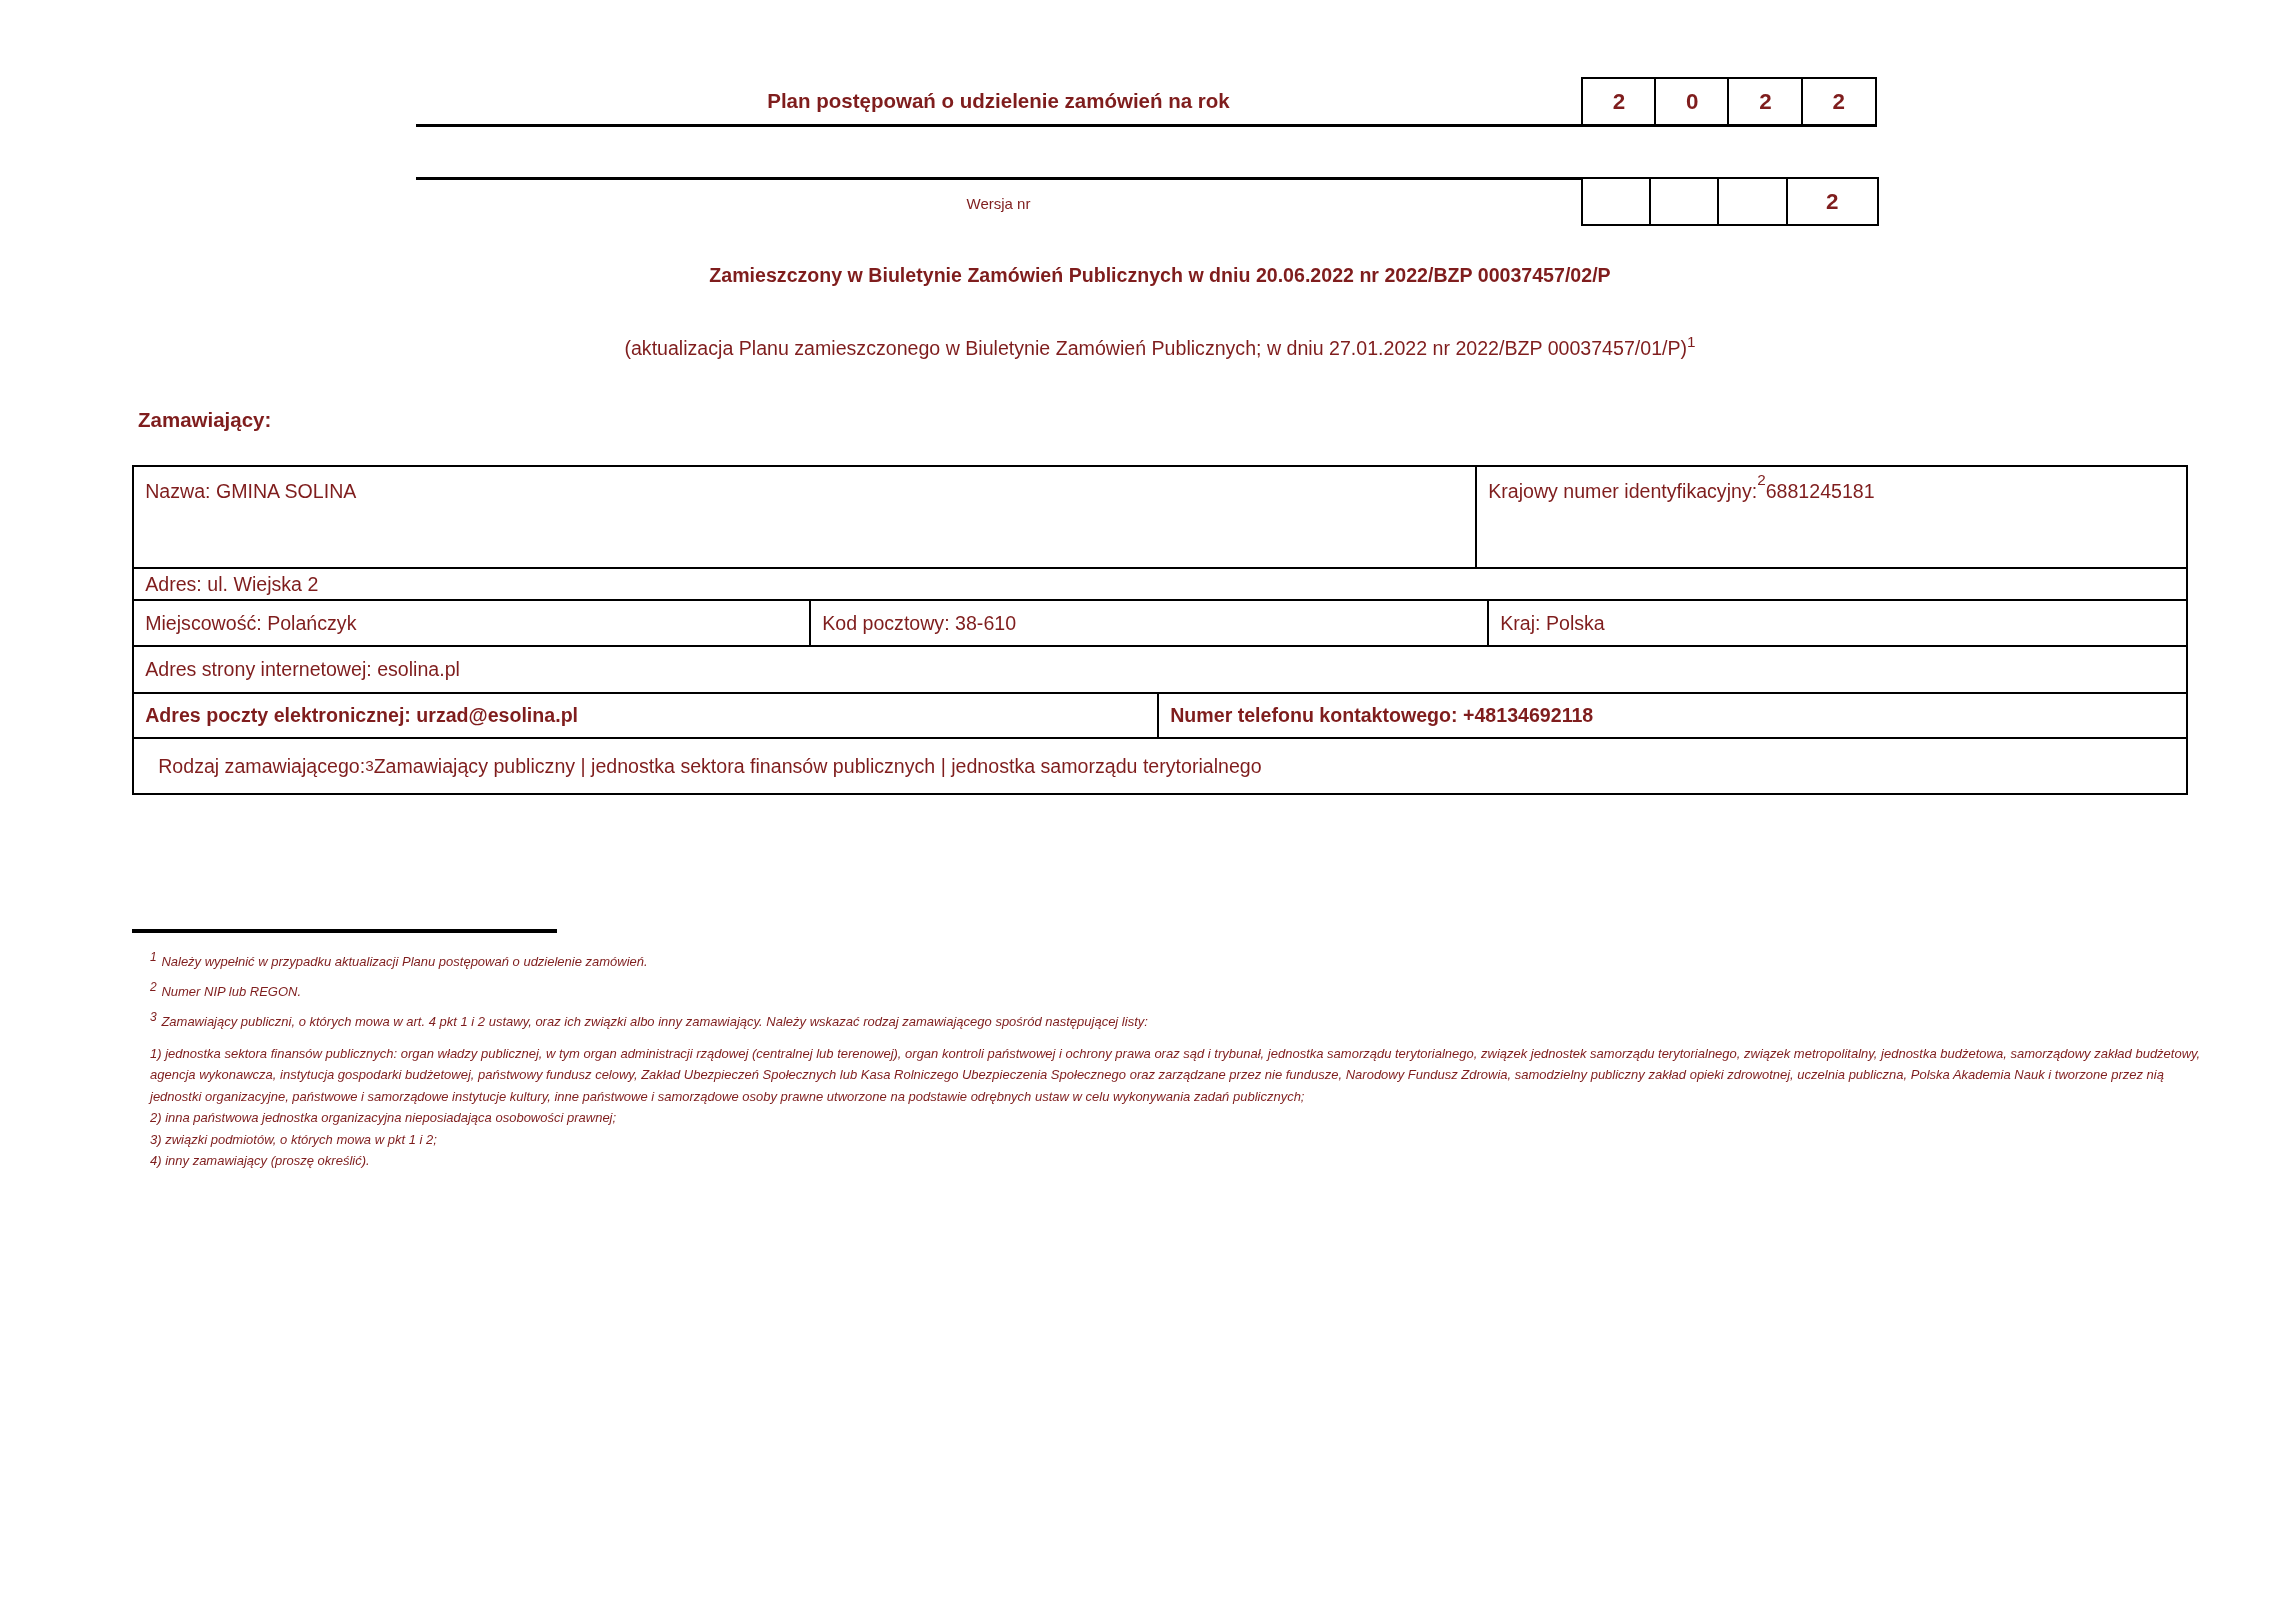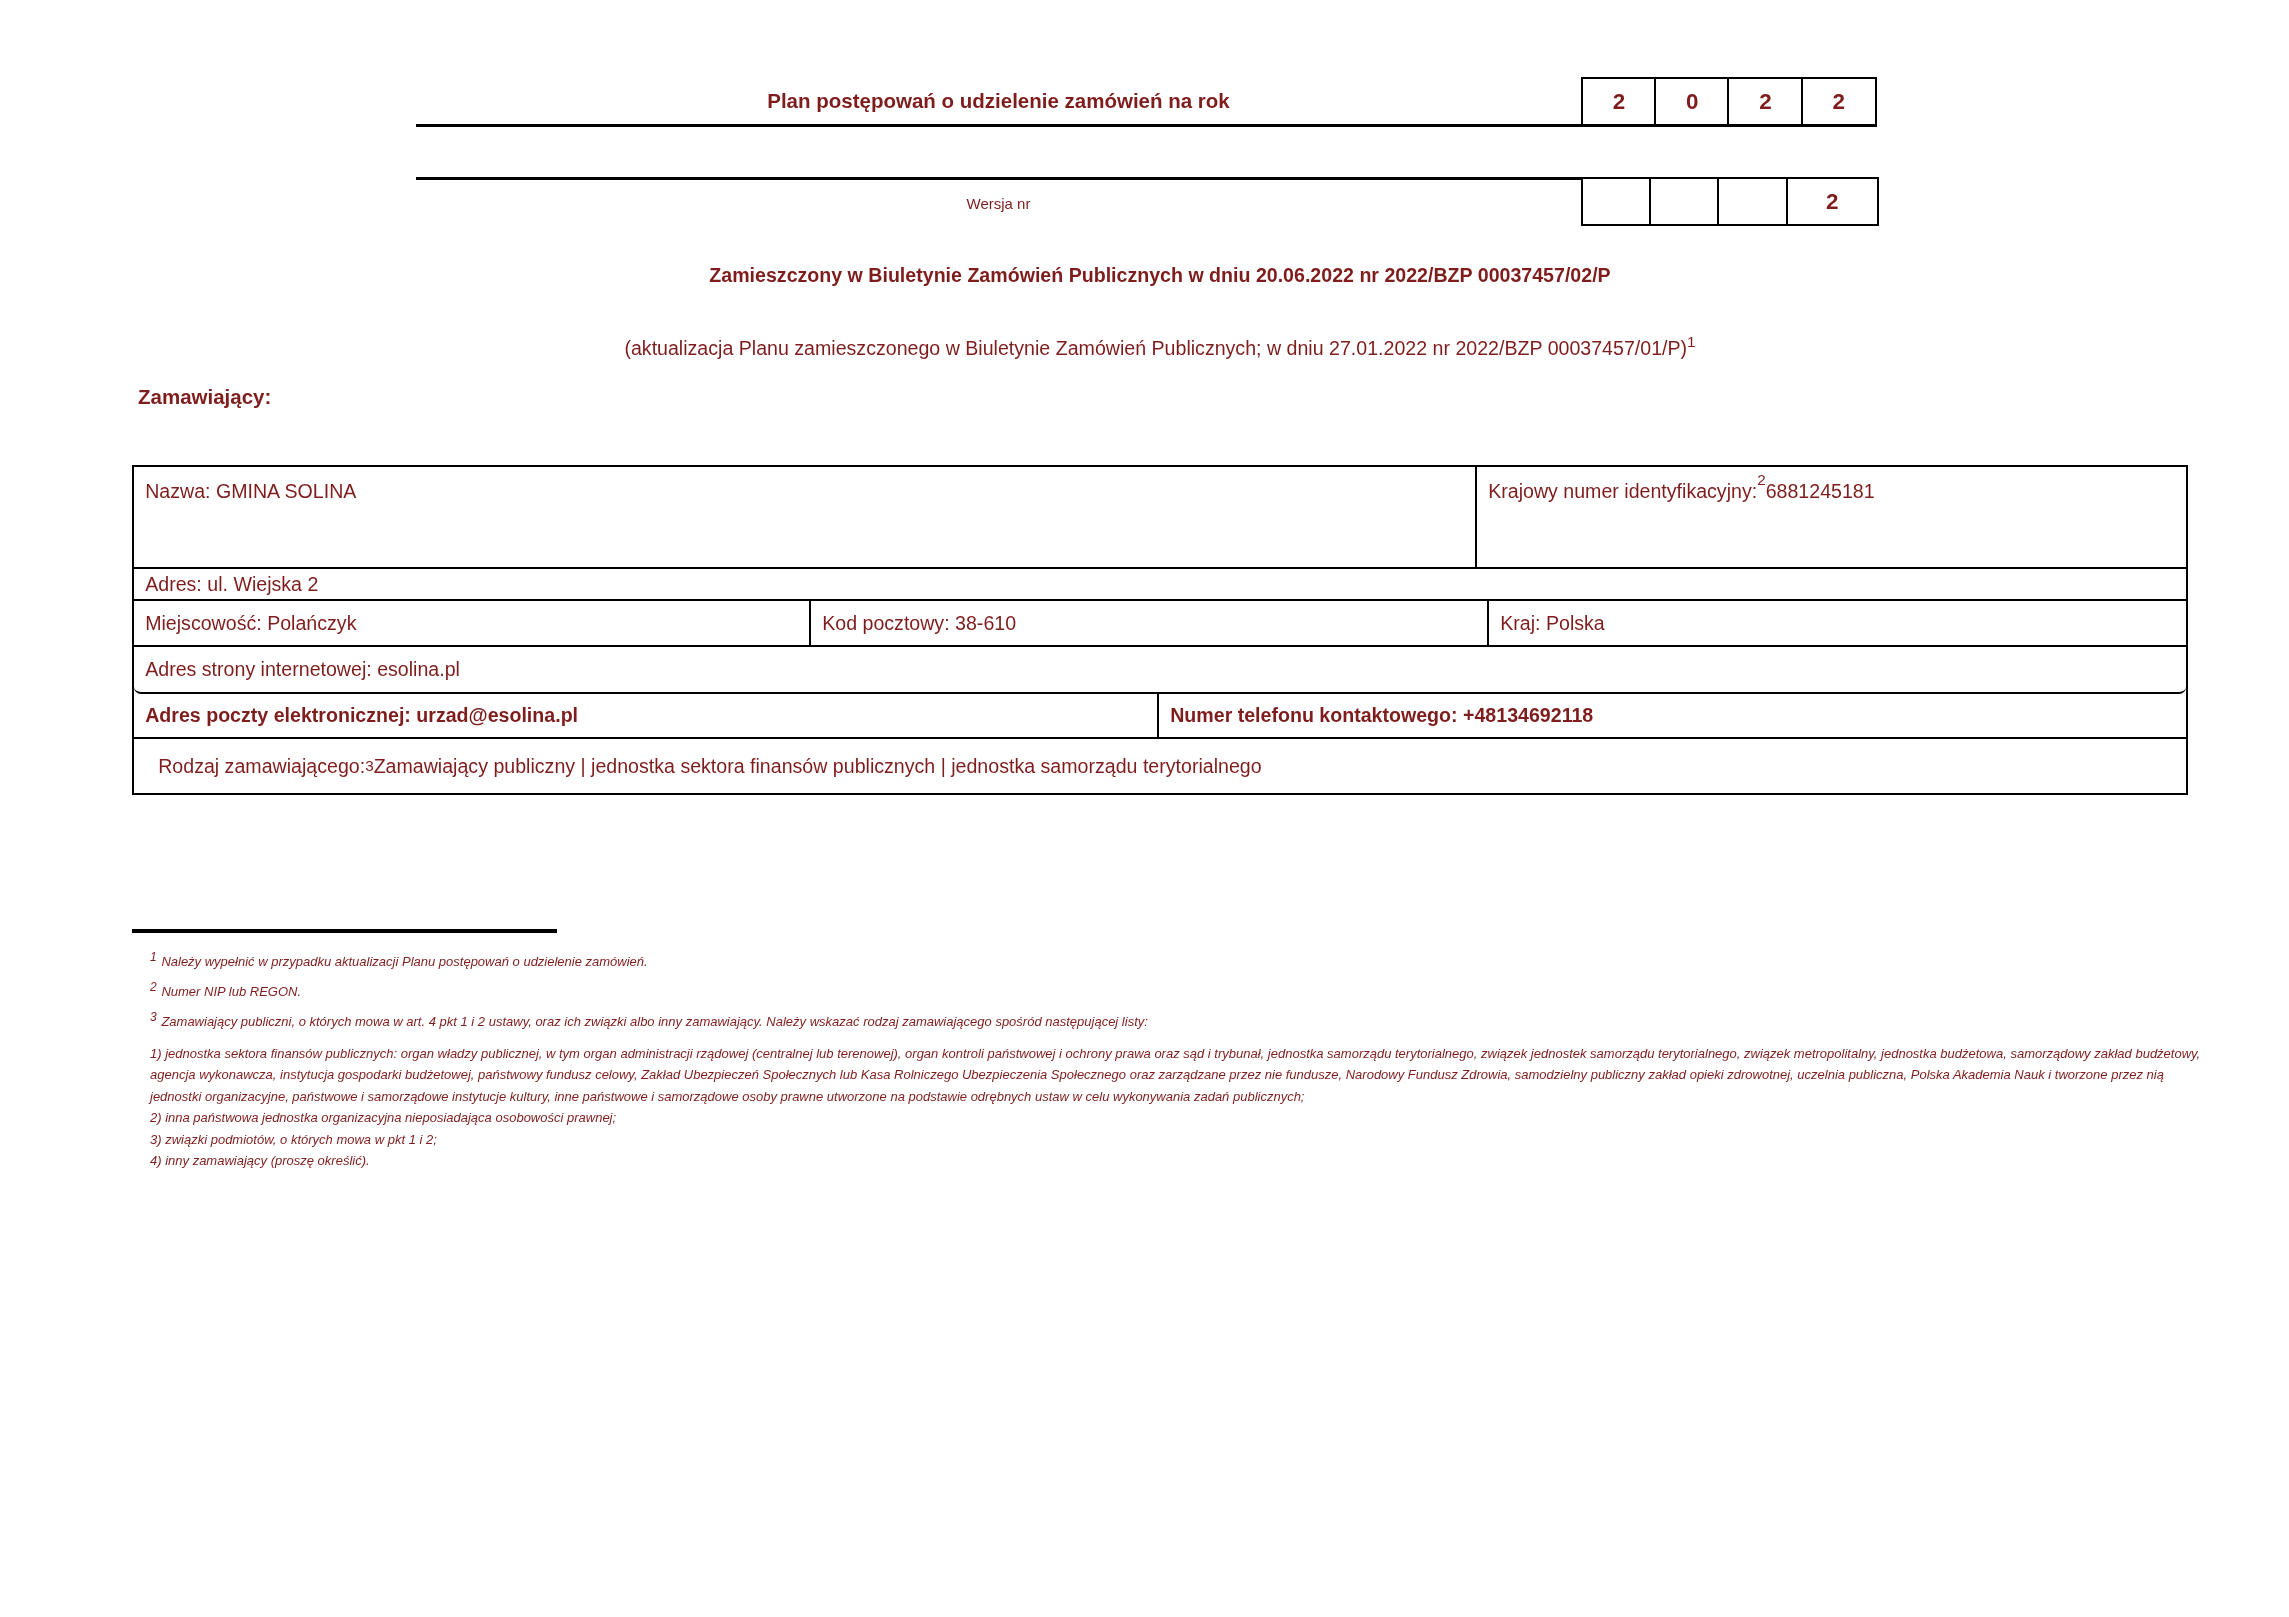--- a/index.html
+++ b/index.html
@@ -67,21 +67,21 @@
     position: absolute;
     left: 132px; top: 337px; width: 2056px;
     text-align: center;
     font-size: 19.6px;
   }
   sup { font-size: 0.78em; line-height: 0; }
 
   
   .buyer-label {
     position: absolute;
-    left: 138px; top: 385px;
+    left: 138px; top: 408px;
     font-weight: bold; font-size: 20.5px;
   }
   .buyer-table {
     position: absolute;
     left: 132px; top: 465px; width: 2056px;
     box-sizing: border-box;
     border: 2.8px solid #000000;
     font-size: 19.6px;
   }
   .trow {
@@ -96,21 +96,21 @@
     padding: 0 11.2px;
     white-space: nowrap;
     overflow: hidden;
   }
   .tcell.grow { flex: 1; }
   .tcell.divider { border-right: 2.8px solid #000000; }
   .row-name     { height: 102px; }
   .row-name .tcell { align-items: flex-start; padding-top: 13px; }
   .row-address  { height: 32px; }
   .row-city     { height: 46px; }
-  .row-website  { height: 47px; border-radius: 7px; }
+  .row-website  { height: 47px; }
   .row-email    { height: 45px; font-weight: bold; }
   .row-type     { height: 54px; }
   .w-name   { width: 1343px; }
   .w-city   { width: 677px; }
   .w-postal { width: 678px; }
   .w-email  { width: 1025px; }
 
   
   .fn-rule {
     position: absolute;

